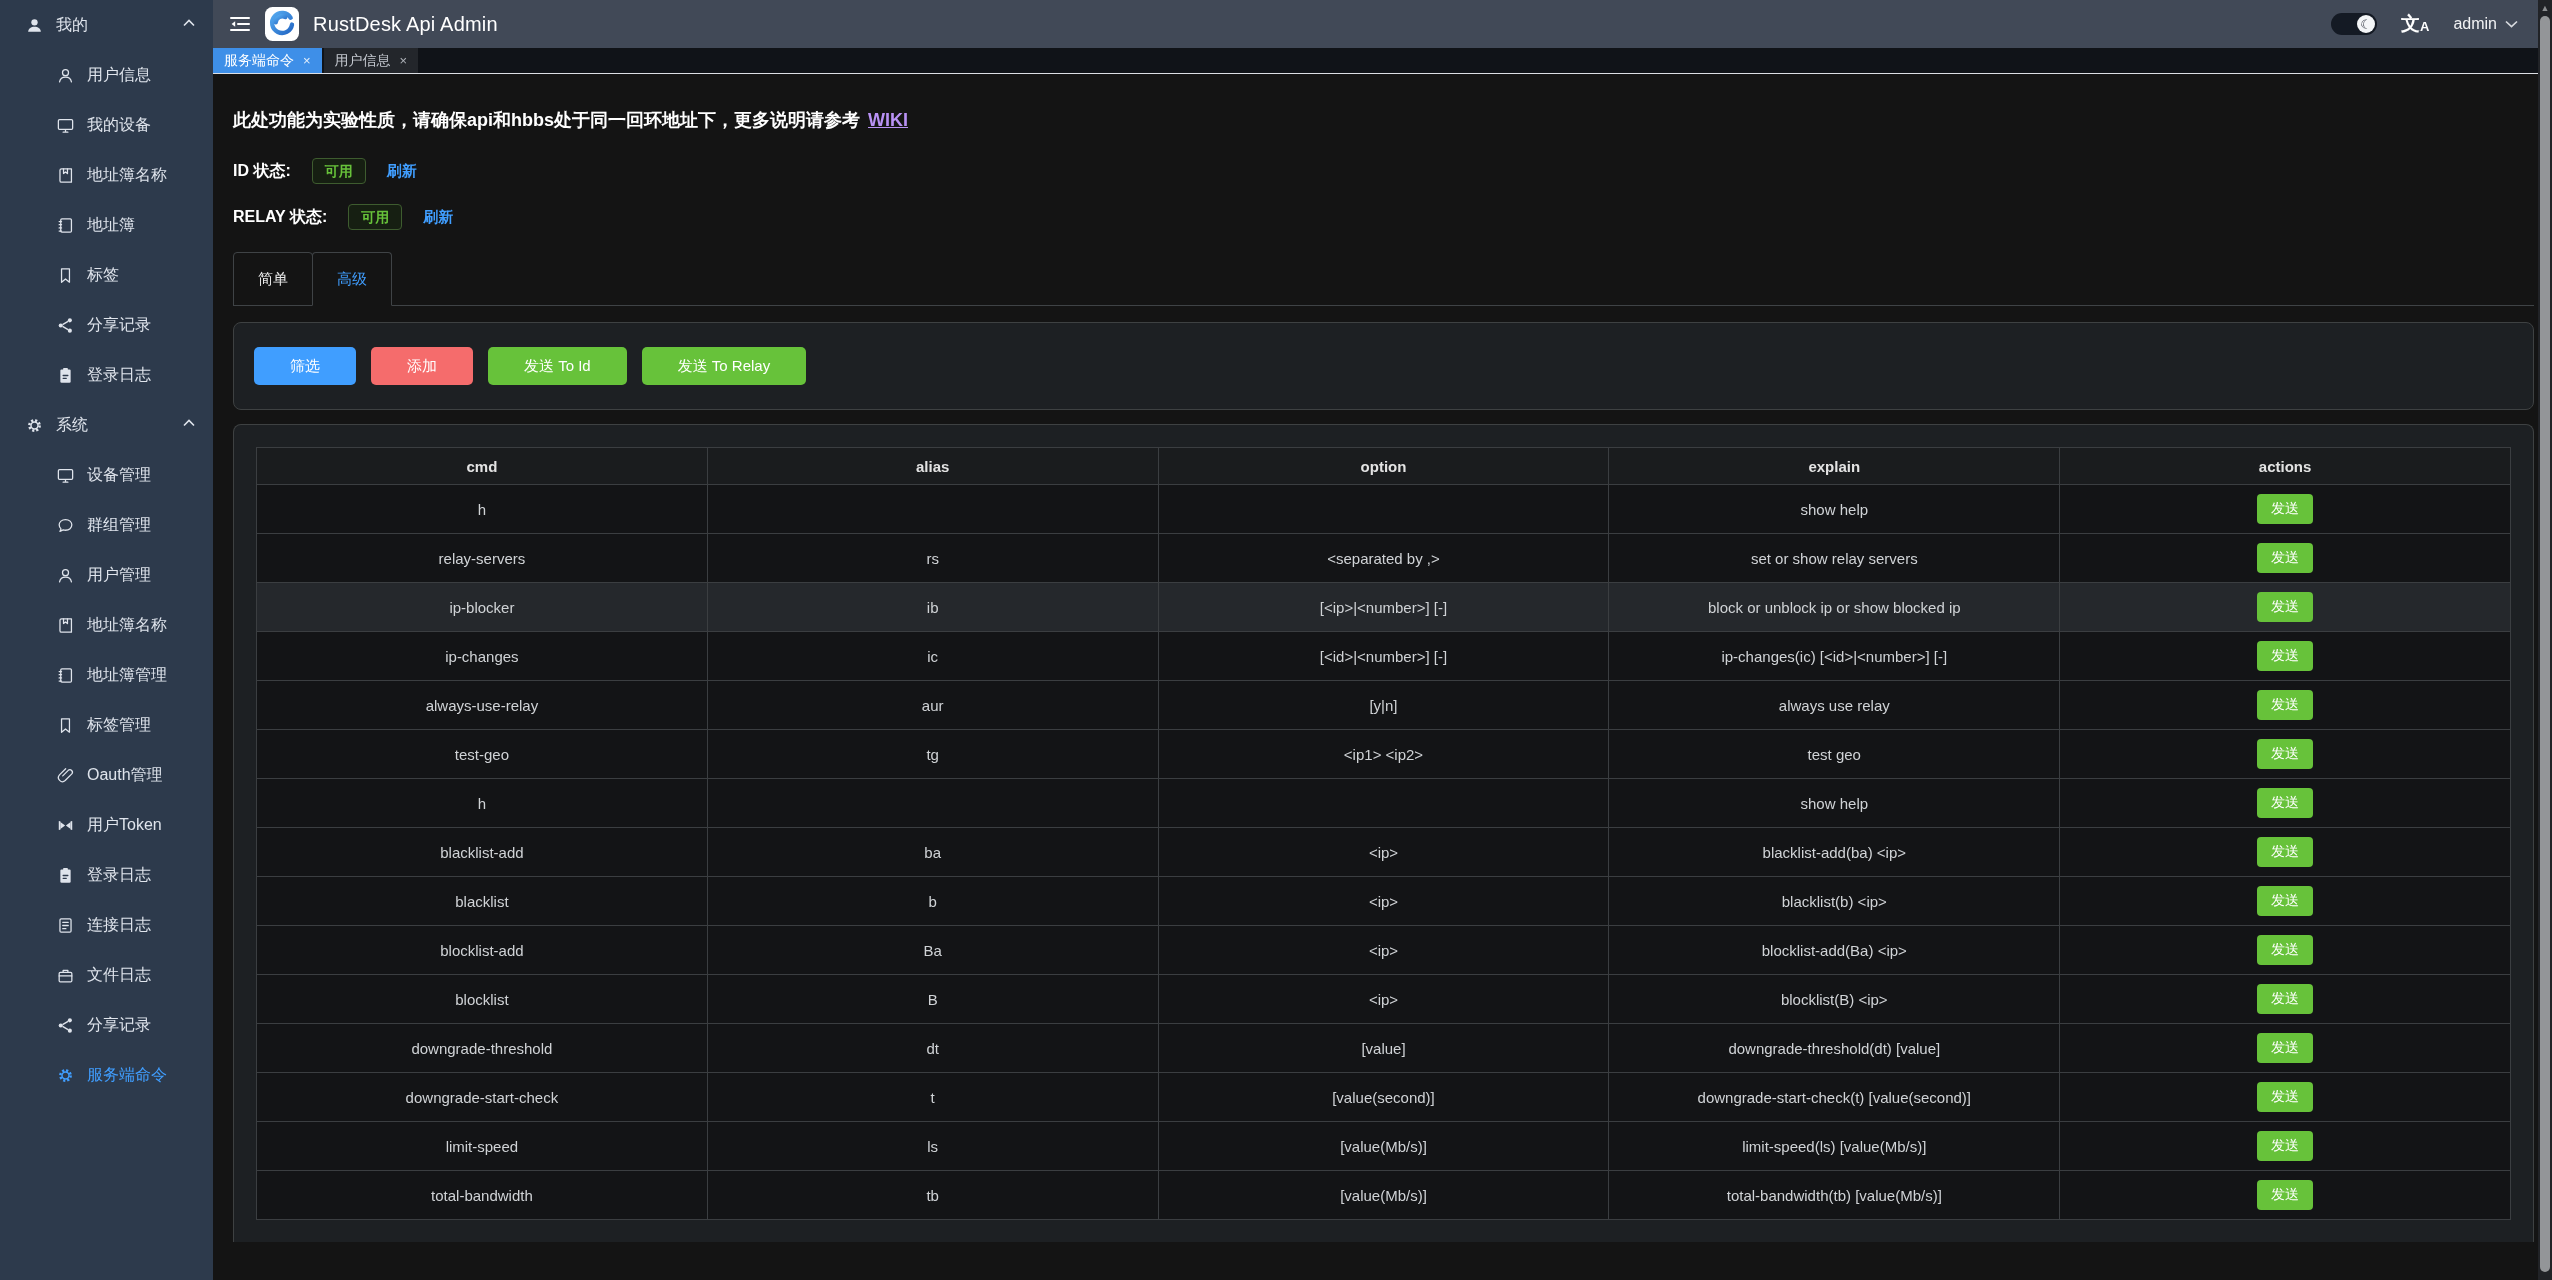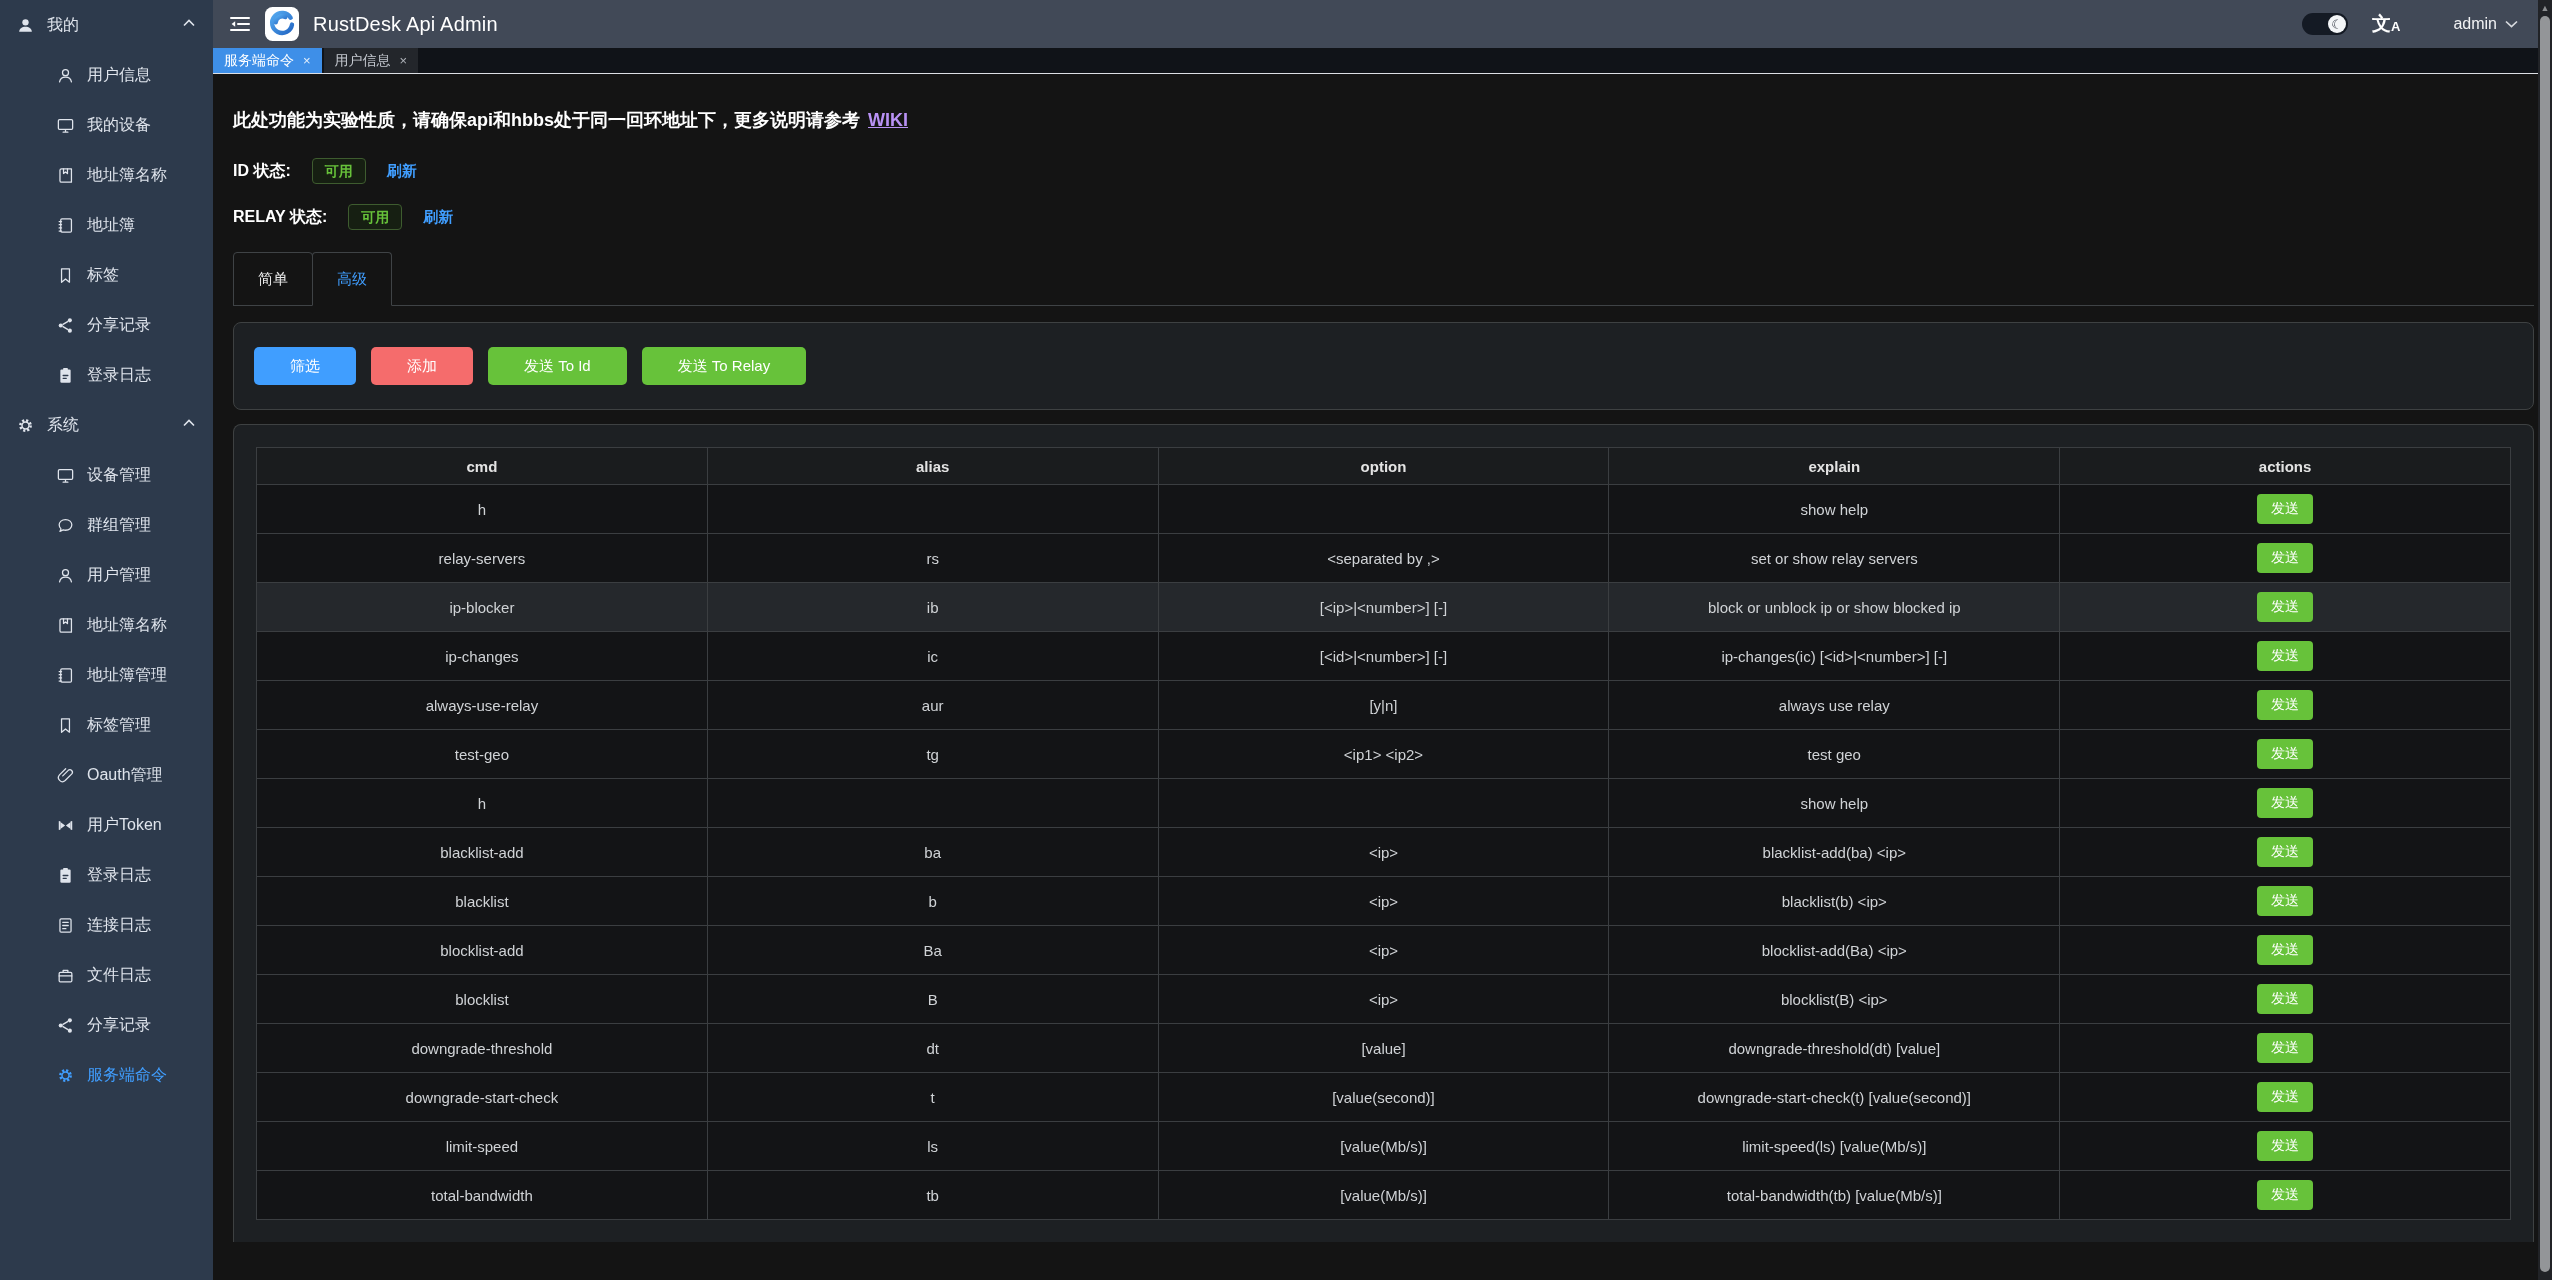--- a/index.html
+++ b/index.html
@@ -2,41 +2,41 @@
 <html><head>
 <meta charset="utf-8">
 <style>
   html,body{margin:0;padding:0;width:2552px;height:1280px;overflow:hidden;
     background:#141414;font-family:"Liberation Sans","DejaVu Sans",sans-serif;}
   *{box-sizing:border-box;}
 
   
   .sidebar{position:fixed;left:0;top:0;width:213px;height:1280px;background:#2d3a4c;z-index:10;overflow:hidden;}
   .side-section,.side-item{height:50px;display:flex;align-items:center;color:#dfe4ec;font-size:16px;cursor:pointer;position:relative;}
-  .side-section{padding-left:16px;gap:12px;}
+  .side-section{padding-left:25px;gap:12px;}
   .side-item{padding-left:56px;gap:12px;}
   .side-item.active{color:#409eff;}
   .icon{display:inline-flex;align-items:center;justify-content:center;}
   .icon svg{display:block;}
   .chev{position:absolute;right:18px;top:19px;}
 
   
   .main{margin-left:213px;height:1280px;position:relative;}
   .topbar{height:48px;background:#414957;display:flex;align-items:center;padding:0 34px 0 16px;gap:14px;}
   .collapse-btn{display:inline-flex;cursor:pointer;}
   .logo{width:34px;height:34px;display:inline-flex;}
   .app-title{color:#ffffff;font-size:20px;font-weight:500;letter-spacing:.2px;}
   .topbar-spacer{flex:1;}
   .topbar-right{display:flex;align-items:center;gap:24px;}
   .toggle{width:46px;height:22px;border-radius:11px;background:#141a24;position:relative;cursor:pointer;}
   .toggle .knob{position:absolute;right:2px;top:2px;width:18px;height:18px;border-radius:50%;background:#f4f6f8;
     display:flex;align-items:center;justify-content:center;color:#2b303b;font-size:13px;line-height:1;}
   .lang{color:#fff;font-size:19px;font-weight:600;cursor:pointer;display:inline-flex;align-items:flex-start;}
   .lang .sub{font-size:13px;margin-top:8px;font-weight:700;}
-  .user-menu{display:flex;align-items:center;gap:8px;color:#f2f3f5;font-size:16px;cursor:pointer;margin-left:29px;}
+  .user-menu{display:flex;align-items:center;gap:8px;color:#f2f3f5;font-size:16px;cursor:pointer;}
 
   .tabstrip{height:26px;background:#101318;display:flex;align-items:stretch;border-bottom:1px solid #dcdfe4;}
   .ttab{display:flex;align-items:center;gap:9px;padding:0 11px;font-size:14px;cursor:pointer;background:#23262b;color:#c6cad1;margin-right:2px;}
   .ttab.active{background:#3e8fe8;color:#ffffff;}
   .t-close{font-size:13px;opacity:.85;cursor:pointer;}
 
   .content{padding:34px 18px 0 20px;height:calc(100% - 74px);overflow:hidden;}
   .notice{color:#ffffff;font-size:18px;font-weight:700;line-height:24px;}
   .wiki{color:#b992f5;text-decoration:underline;margin-left:8px;cursor:pointer;font-weight:700;}
   .status-row{margin-top:24px;display:flex;align-items:center;gap:21px;height:30px;}

